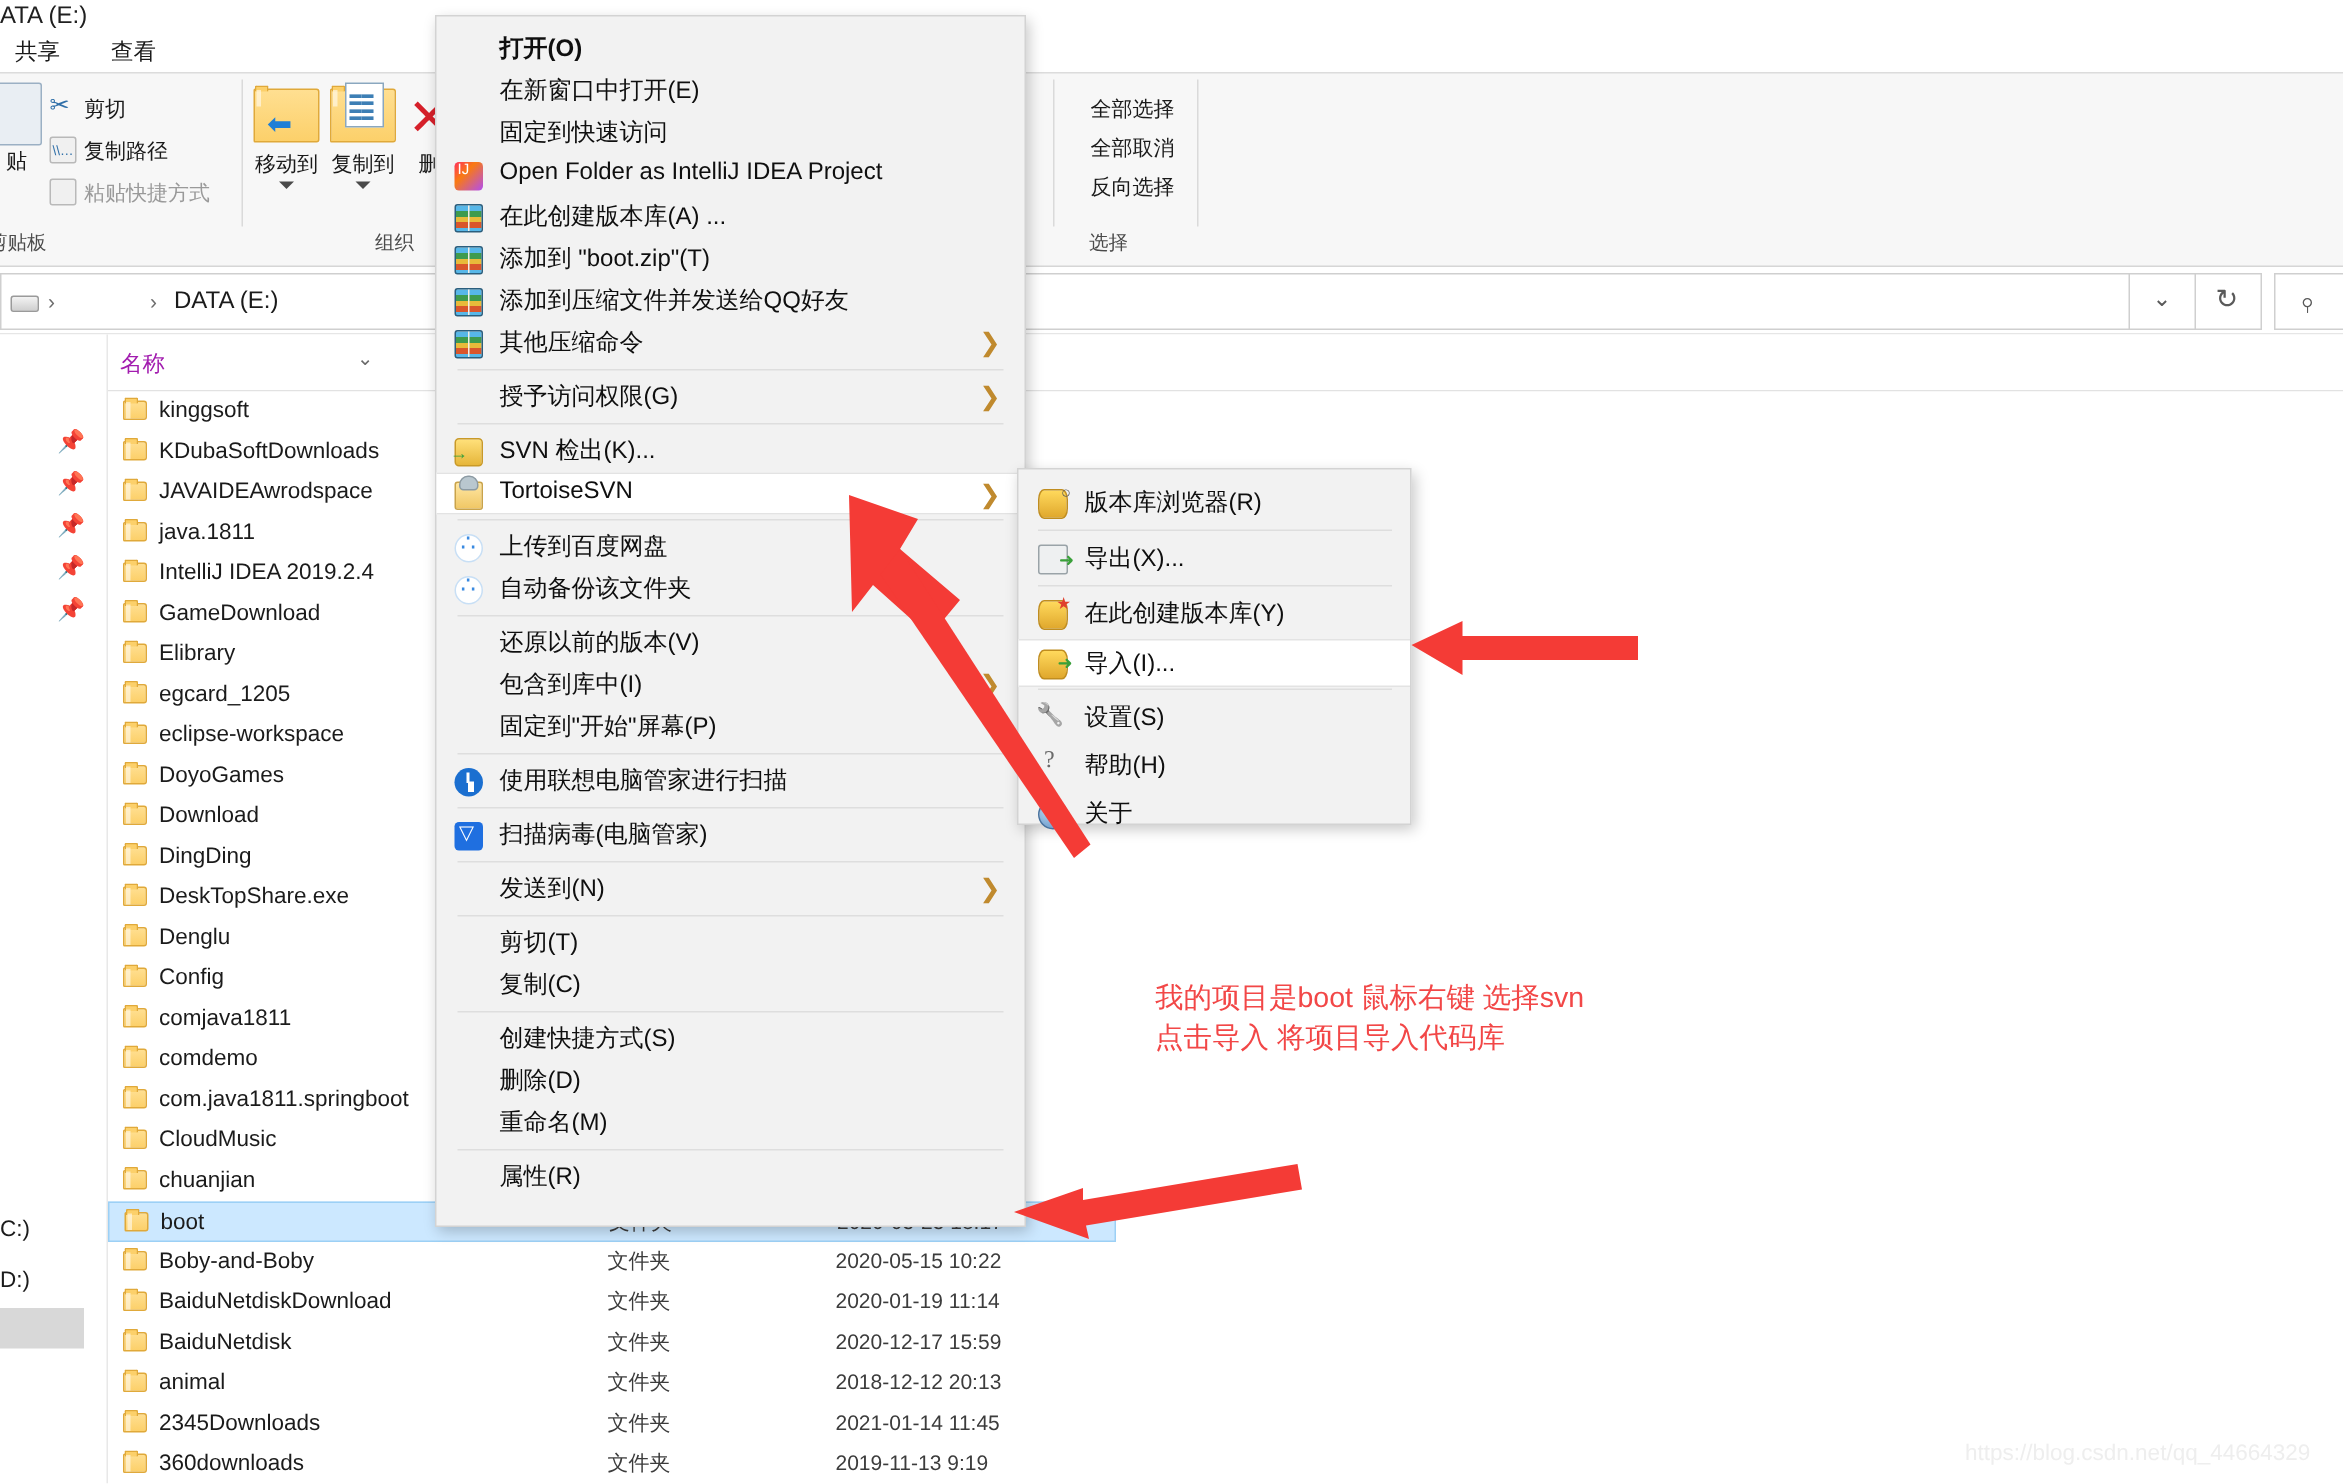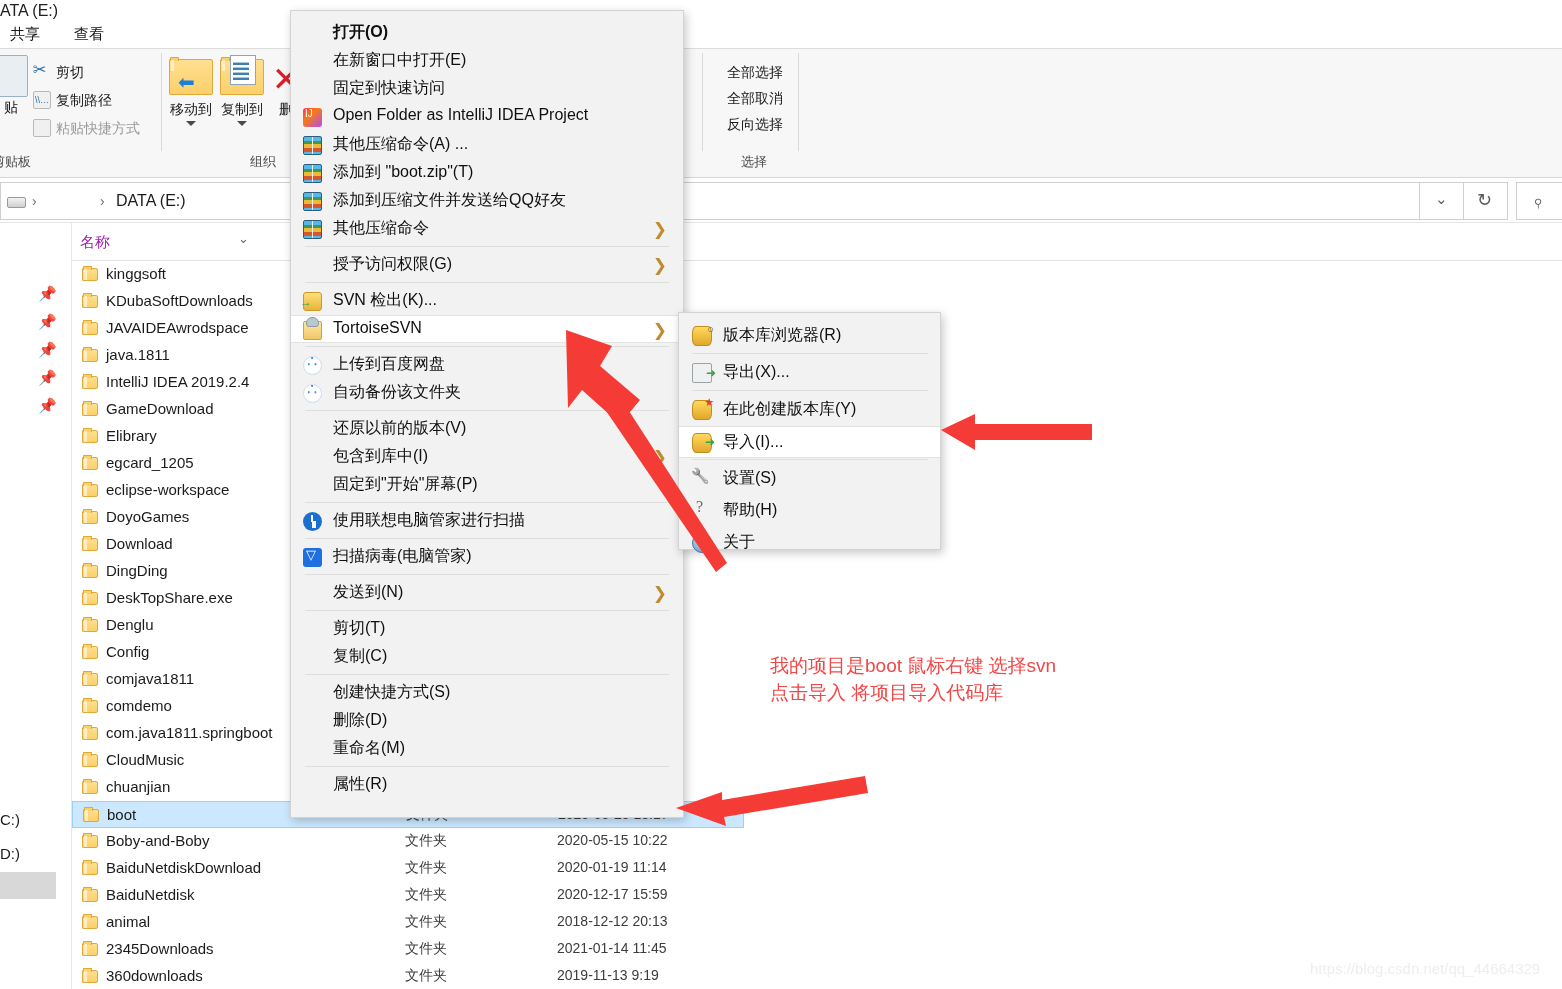--- a/index.html
+++ b/index.html
@@ -243,21 +243,21 @@
     <div class="rb-group-sep" style="left:12px;"></div>
     <div class="small-btn" style="left:14px; top:14px;">
       <span class="sb-ico"><span class="ic-selall"></span></span><span>全部选择</span>
     </div>
     <div class="small-btn" style="left:14px; top:40px;">
       <span class="sb-ico"><span class="ic-selnone"></span></span><span>全部取消</span>
     </div>
     <div class="small-btn" style="left:14px; top:66px;">
       <span class="sb-ico"><span class="ic-selinv"></span></span><span>反向选择</span>
     </div>
-    <div class="rb-group-label" style="left:51px;">选择</div>
+    <div class="rb-group-label" style="left:36px;">选择</div>
     <div class="rb-group-sep" style="left:108px;"></div>
   </div>
 
   <div class="addr-bar"></div>
   <div class="addr-box">
     <div class="drive-ico"></div>
     <div class="bc-sep" style="left:31px;">›</div>
     <div class="bc" style="left:45px;margin-top:36px;">此电脑</div>
     <div class="bc-sep" style="left:99px;">›</div>
     <div class="bc" style="left:115px;">DATA (E:)</div>
@@ -432,21 +432,21 @@
         <div class="mi" style="top: 92px;">
           <span class="micon">
             <span class="ic ic-idea"></span>
           </span>
           <span class="mlabel">Open Folder as IntelliJ IDEA Project</span>
         </div>
         <div class="mi" style="top: 120px;">
           <span class="micon">
             <span class="ic ic-zip"></span>
           </span>
-          <span class="mlabel">其他压缩命令(A) ...</span>
+          <span class="mlabel">在此创建版本库(A) ...</span>
         </div>
         <div class="mi" style="top: 148px;">
           <span class="micon">
             <span class="ic ic-zip"></span>
           </span>
           <span class="mlabel">添加到 "boot.zip"(T)</span>
         </div>
         <div class="mi" style="top: 176px;">
           <span class="micon">
             <span class="ic ic-zip"></span>

